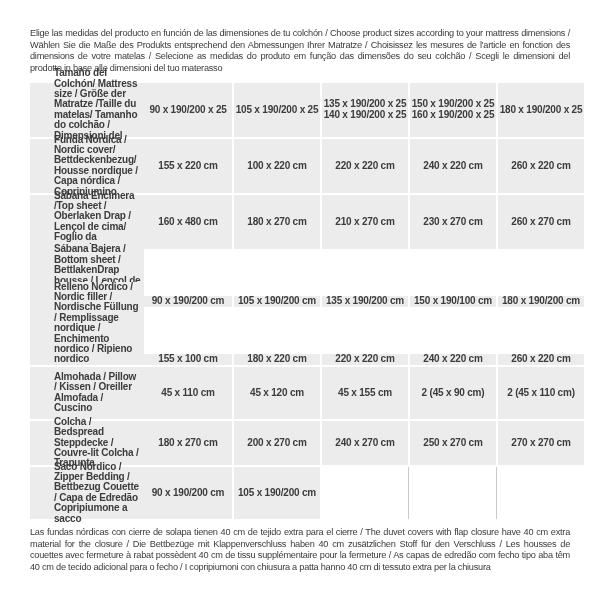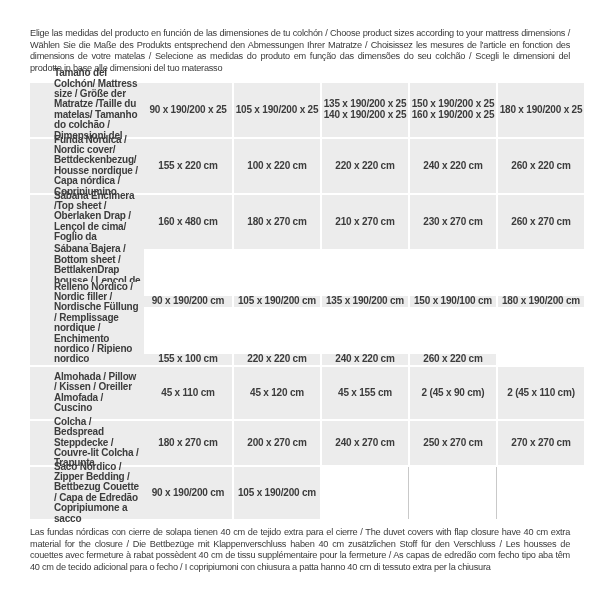--- a/index.html
+++ b/index.html
@@ -115,20 +115,21 @@
       <div class="cell v sep">135 x 190/200 cm</div>
       <div class="cell v sep">150 x 190/100 cm</div>
       <div class="cell v sep">180 x 190/200 cm</div>
     </div>
 
     <div class="trow tall">
       <div class="cell lbl">
           <span>Relleno Nórdico / Nordic filler / Nordische Füllung / Remplissage nordique / Enchimento nordico / Ripieno nordico</span>
         </div>
       <div class="cell v">155 x 100 cm</div>
+      <div class="cell v sep">180 x 220 cm</div>
       <div class="cell v sep">220 x 220 cm</div>
       <div class="cell v sep">240 x 220 cm</div>
       <div class="cell v sep">260 x 220 cm</div>
     </div>
 
     <div class="trow" style="height:52px">
       <div class="cell lbl">
           <span>Almohada / Pillow / Kissen / Oreiller Almofada / Cuscino</span>
         </div>
       <div class="cell v">45 x 110 cm</div>

